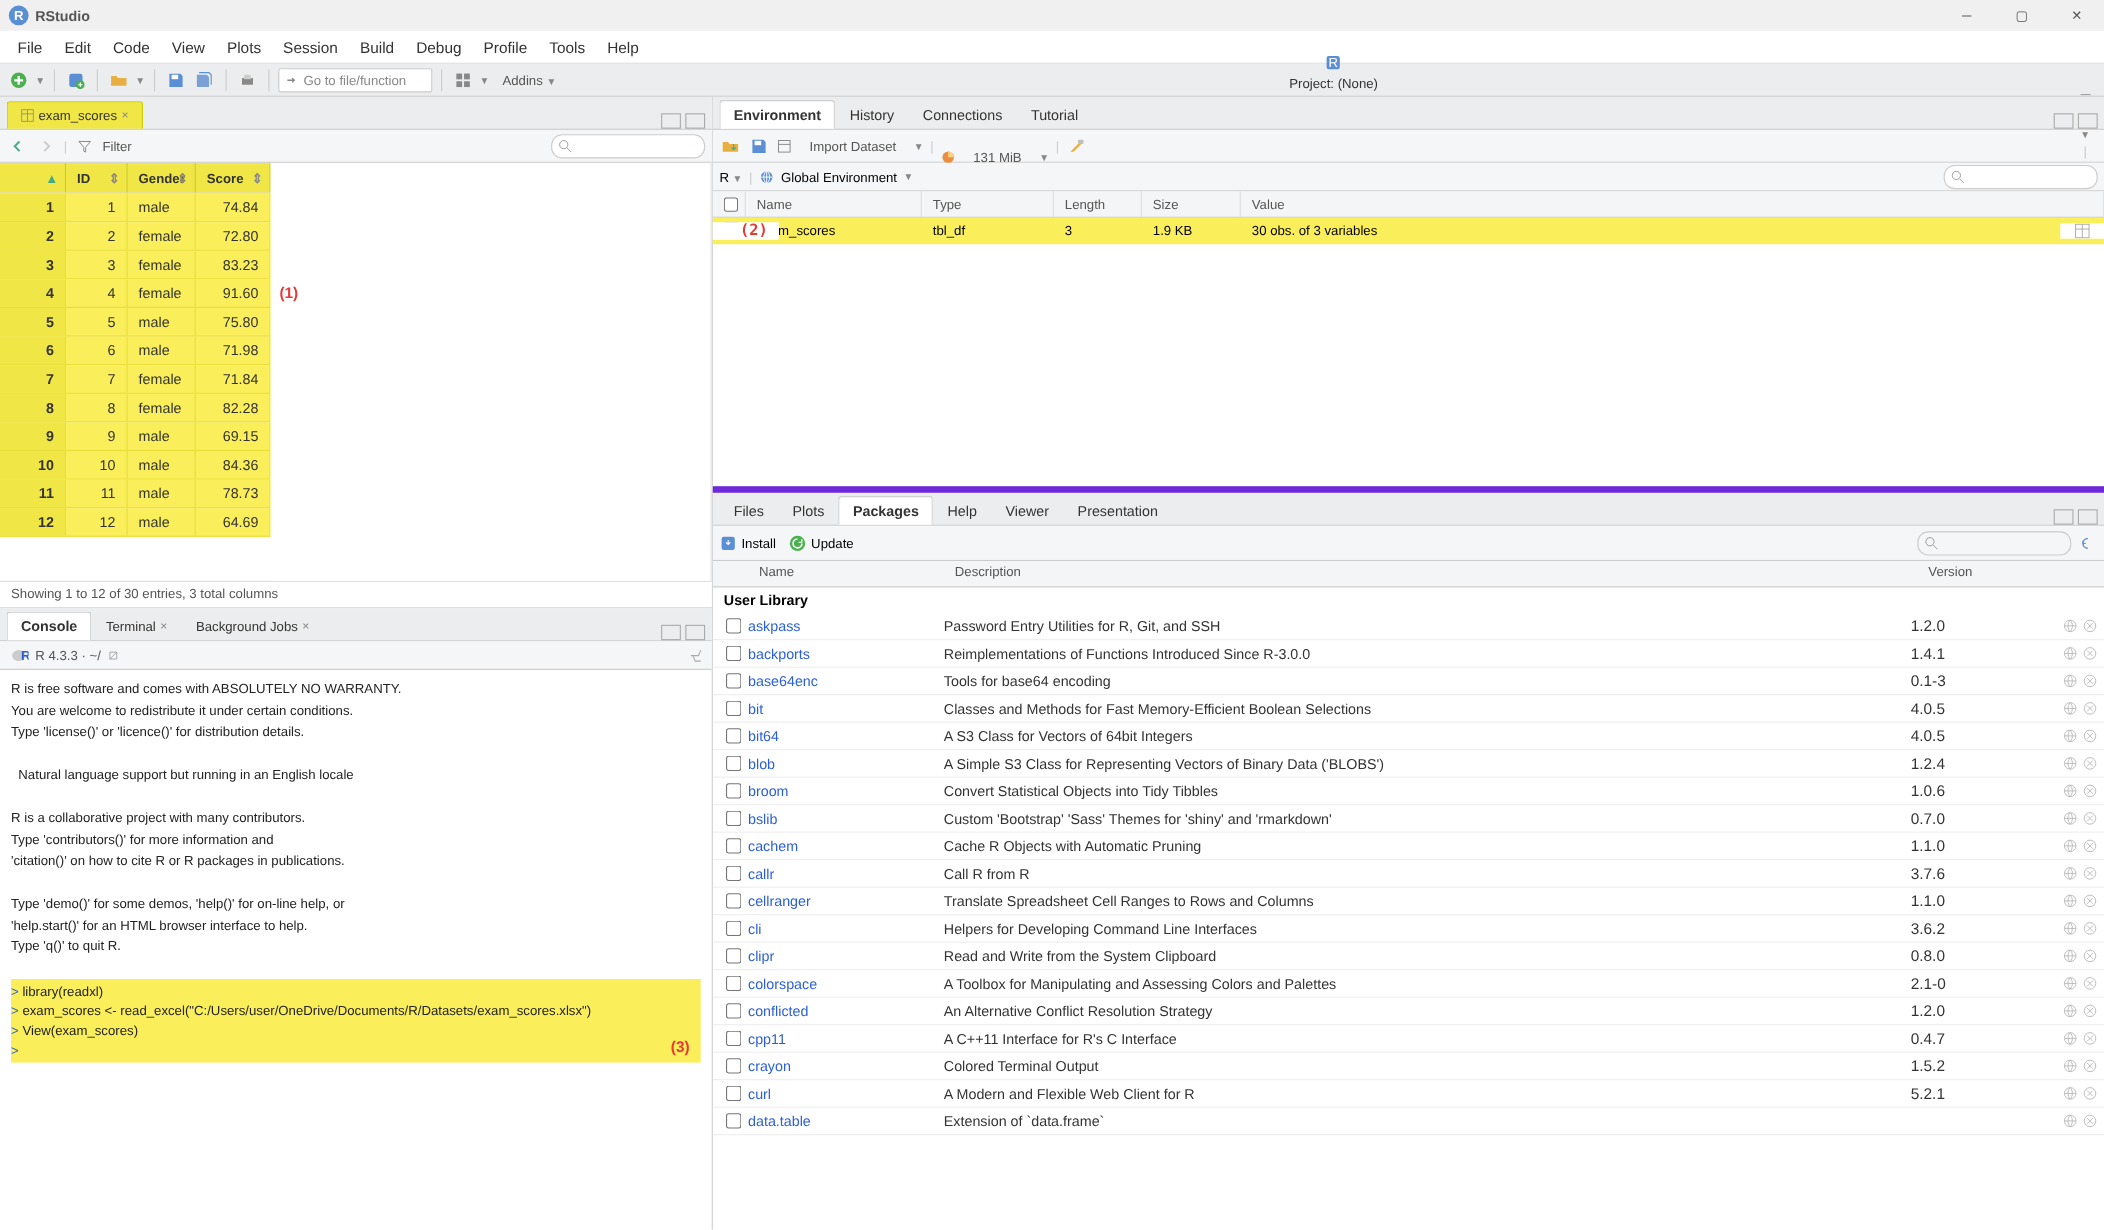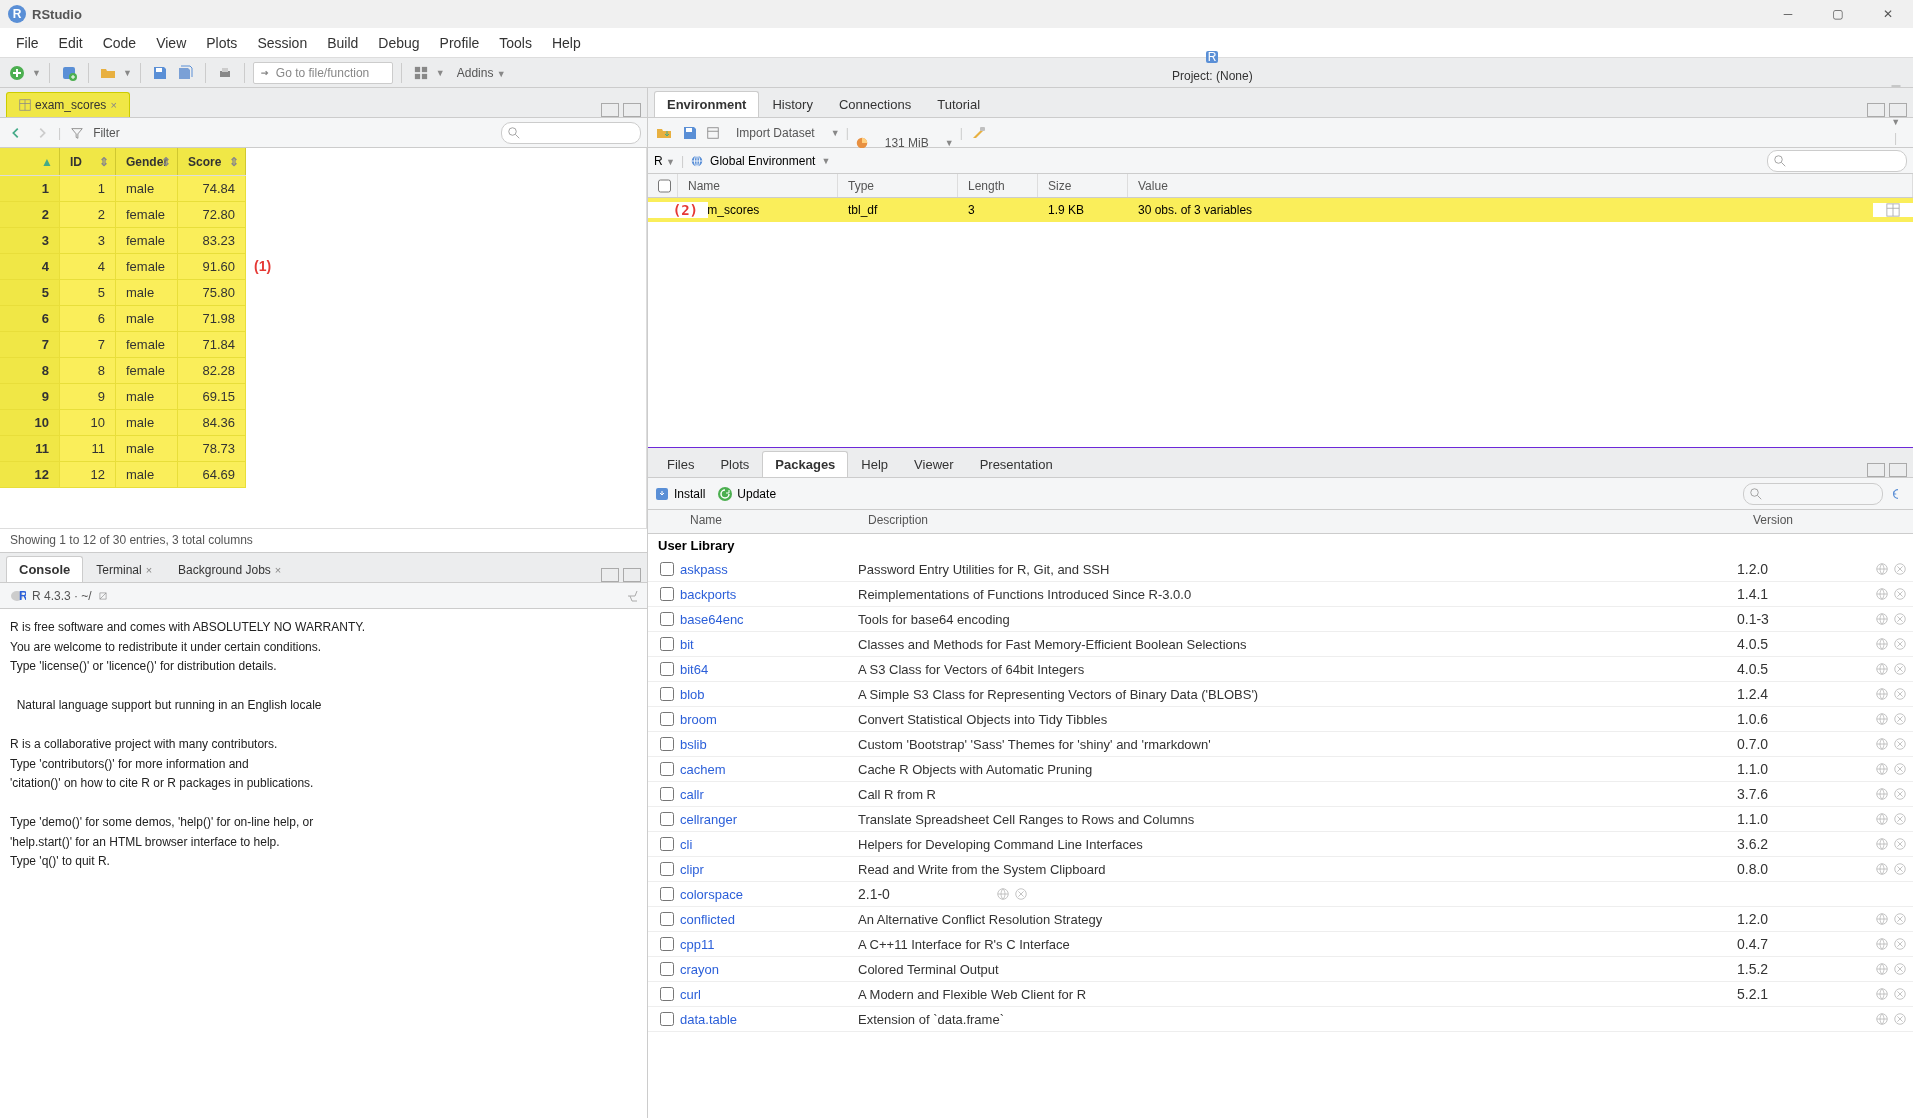--- a/index.html
+++ b/index.html
@@ -67,21 +67,21 @@
 
 
 .console-pane { flex: 1; display: flex; flex-direction: column; }
 .console-bar { height: 26px; border-bottom: 1px solid #ccc; display: flex; align-items: center; padding: 0 10px; gap: 6px; color: #555; background:#f5f6f7; position:relative;}
 .console-bar .right-icons { position: absolute; right: 6px; }
 .console-body { flex: 1; padding: 8px 10px; font-family: "Lucida Console", Monaco, monospace; font-size: 13px; color: #222; white-space: pre-wrap; overflow-y: auto; line-height: 1.5;}
 .console-body .hl-block { background: #faee5a; padding: 2px 0; position: relative; }
 .console-body .prompt { color: #2b5fd9; }
 
 
-.env-pane { height: 360px; border-bottom: 1px solid #6d28d9; display: flex; flex-direction: column;}
+.env-pane { height: 360px; border-bottom: 6px solid #6d28d9; display: flex; flex-direction: column;}
 .env-grid-head { height: 24px; display: flex; background: #f4f5f6; border-bottom: 1px solid #ccc; font-size:12px; color:#555;}
 .env-grid-head > div { padding: 3px 10px; border-right: 1px solid #ddd; display: flex; align-items: center; }
 .env-row { height: 24px; display: flex; background: #faee5a; align-items: center; font-family: "Lucida Console", monospace; font-size: 14px; }
 .env-row > div { padding: 0 10px; }
 .env-row .cb { width: 30px; }
 .ec-name { width: 160px; }
 .ec-type { width: 120px; }
 .ec-len { width: 80px; }
 .ec-size { width: 90px; }
 .ec-val { flex: 1; }
@@ -393,21 +393,24 @@
   Natural language support but running in an English locale
 
 R is a collaborative project with many contributors.
 Type 'contributors()' for more information and
 'citation()' on how to cite R or R packages in publications.
 
 Type 'demo()' for some demos, 'help()' for on-line help, or
 'help.start()' for an HTML browser interface to help.
 Type 'q()' to quit R.
 </span>
-</div>
+<div class="hl-block"><span class="prompt">&gt;</span> library(readxl)
+<span class="prompt">&gt;</span> exam_scores &lt;- read_excel("C:/Users/user/OneDrive/Documents/R/Datasets/exam_scores.xlsx")
+<span class="prompt">&gt;</span> View(exam_scores)<span class="annotation" style="position:absolute; right:10px; bottom: 4px;">(3)</span>
+<span class="prompt">&gt;</span> </div></div>
     </div>
   </div>
 
   <div class="right">
 
     <div class="env-pane">
       <div class="pane-tabs">
         <div class="tab active">Environment</div>
         <div class="tab">History</div>
         <div class="tab">Connections</div>
@@ -801,20 +804,21 @@
                   <circle cx="8" cy="8" r="6" fill="none" stroke="#bbb"></circle>
                   <path d="M5 5l6 6M11 5l-6 6" stroke="#bbb"></path>
                 </svg>
     </div>
             </div>
             <div class="pkg-row">
     <div class="cb">
                 <input type="checkbox" style="">
               </div>
     <div class="pc-name"><a href="#">colorspace</a></div>
+    <div class="pc-desc desc">A Toolbox for Manipulating and Assessing Colors and Palettes</div>
     <div class="pc-ver ver">2.1-0</div>
     <div class="pkg-right-icons">
       <svg width="14" height="14" viewBox="0 0 16 16">
                   <circle cx="8" cy="8" r="6" fill="none" stroke="#bbb"></circle>
                   <path d="M2 8h12M8 2c3 3 3 9 0 12M8 2c-3 3-3 9 0 12" stroke="#bbb" fill="none"></path>
                 </svg>
       <svg width="14" height="14" viewBox="0 0 16 16">
                   <circle cx="8" cy="8" r="6" fill="none" stroke="#bbb"></circle>
                   <path d="M5 5l6 6M11 5l-6 6" stroke="#bbb"></path>
                 </svg>

